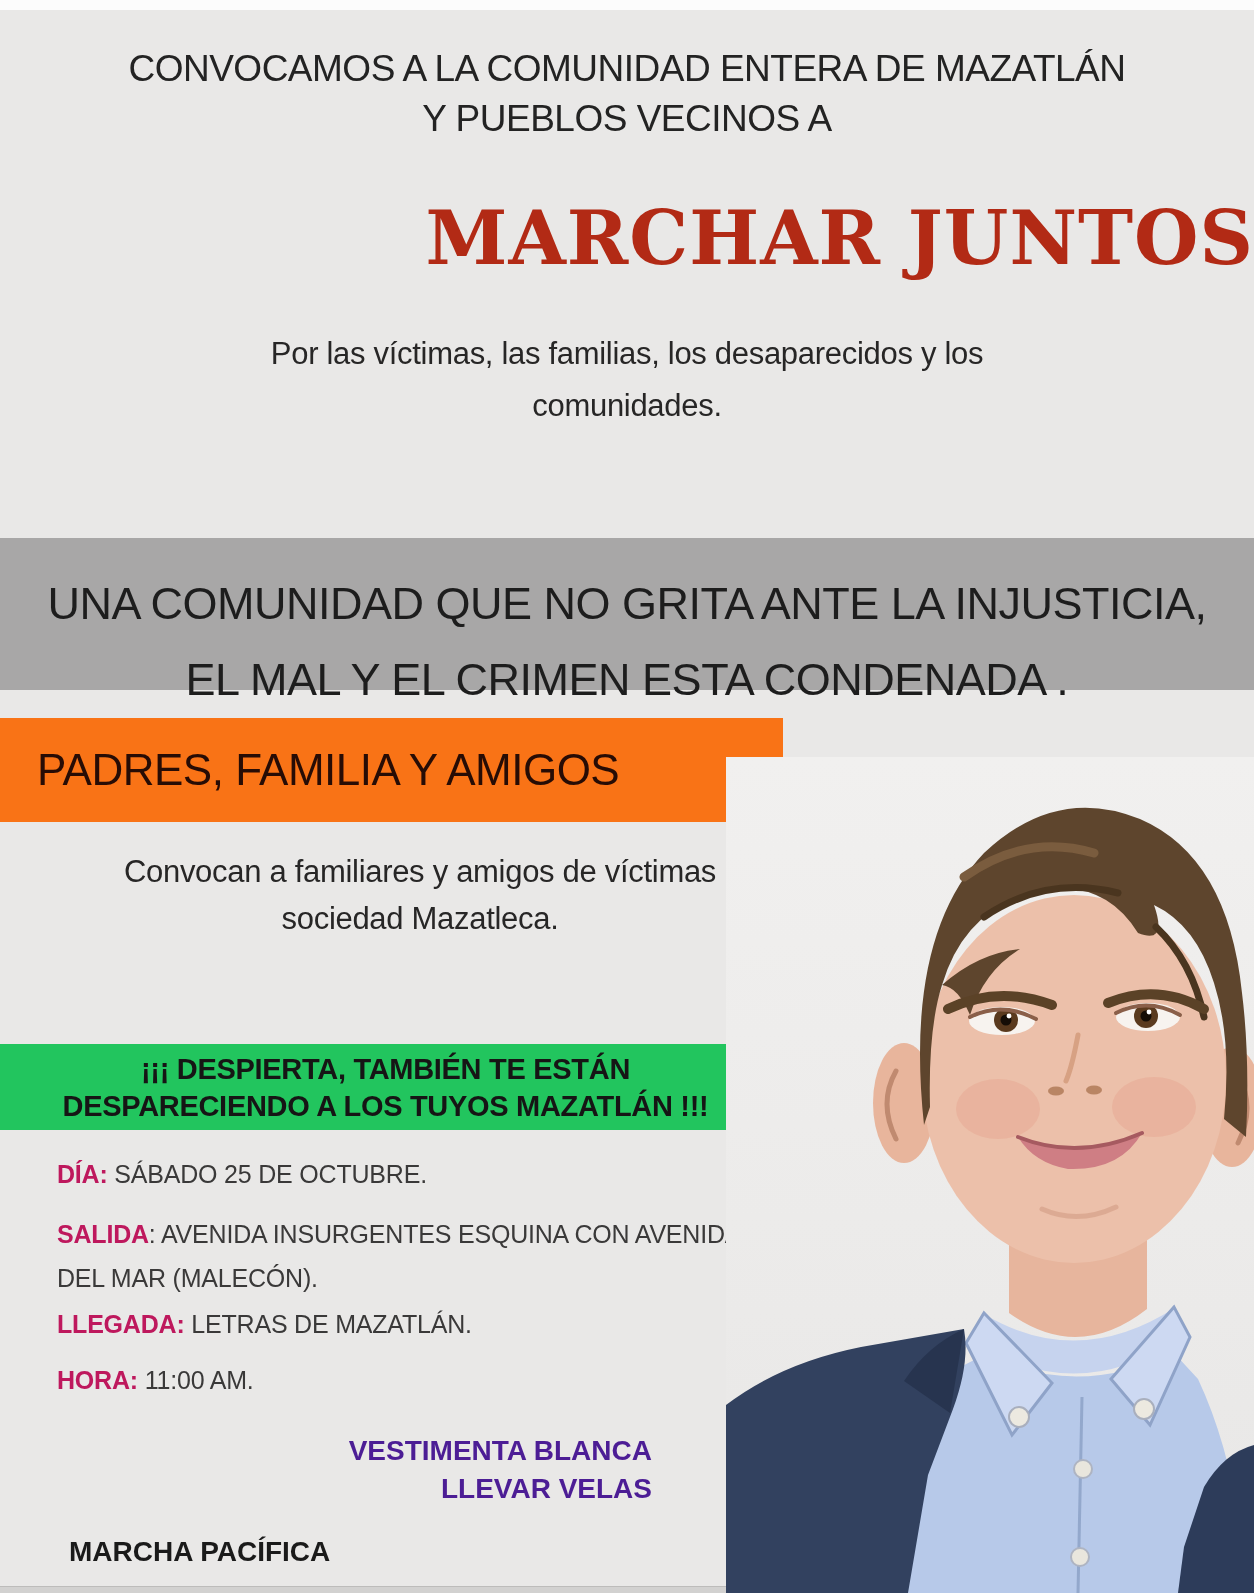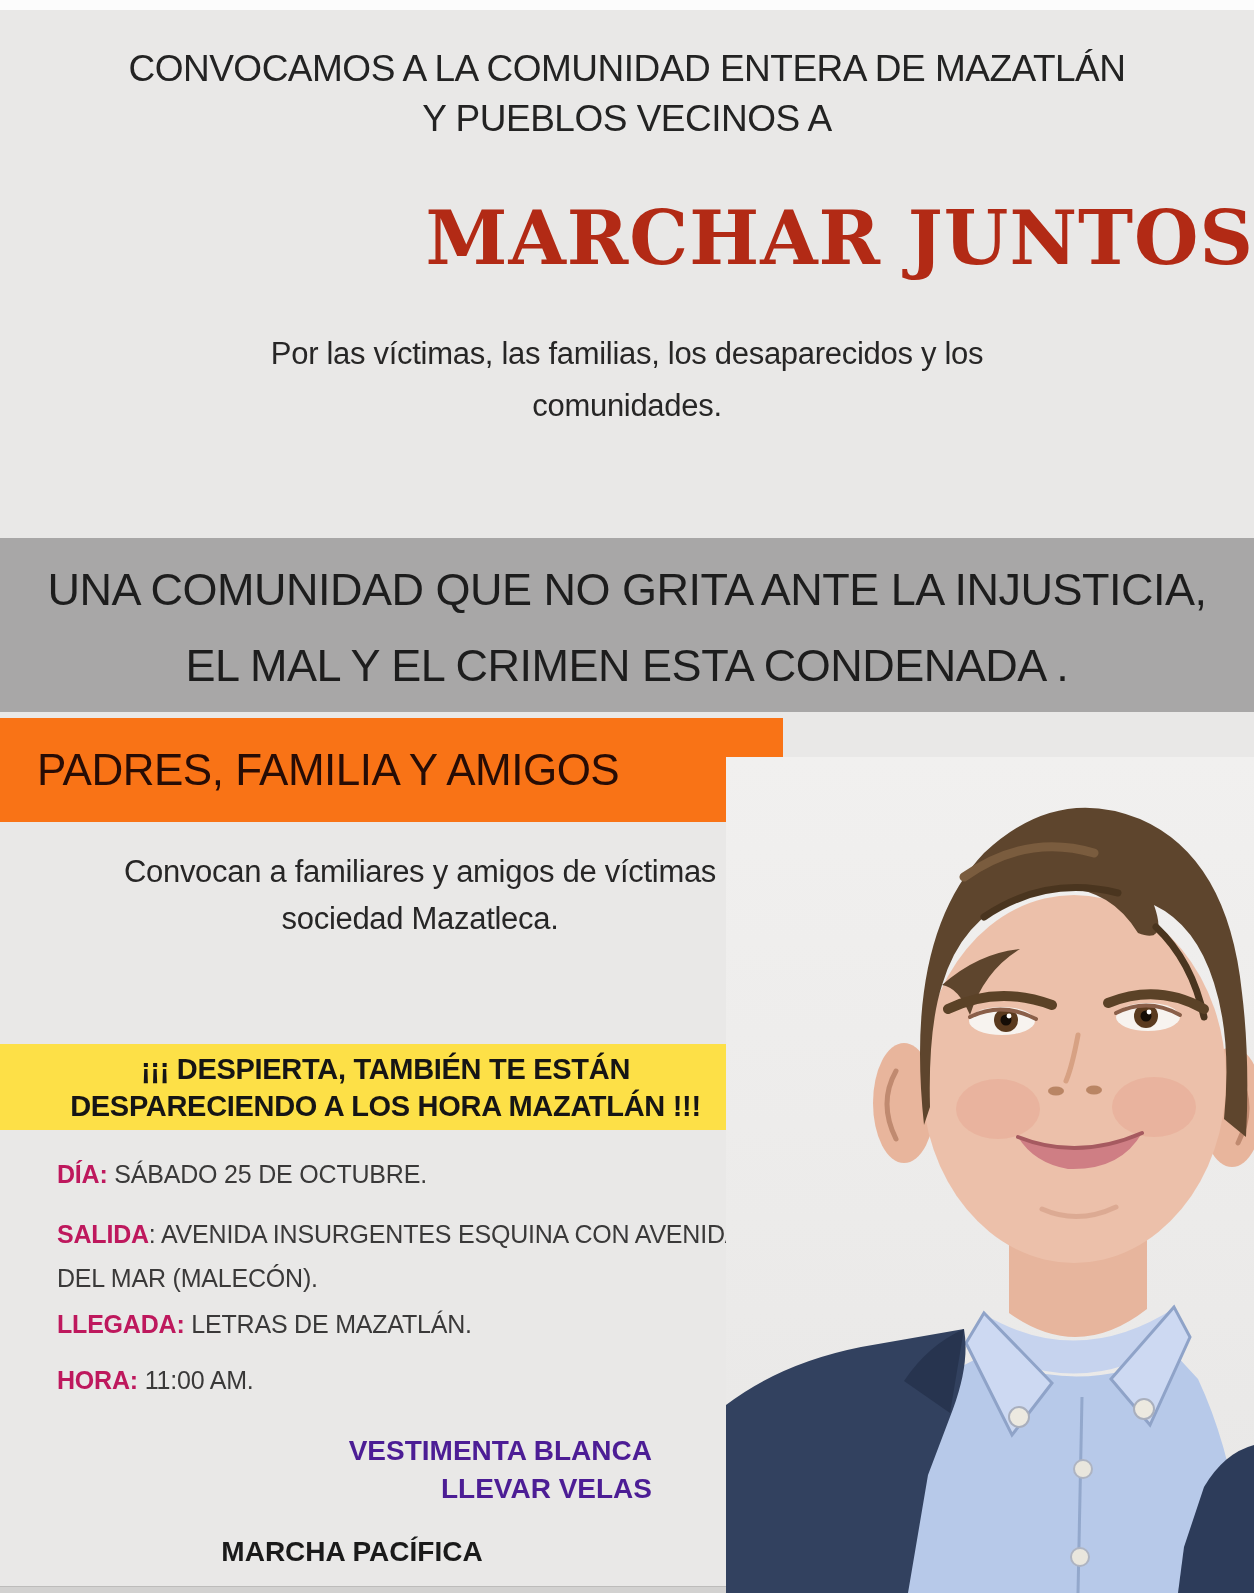--- a/index.html
+++ b/index.html
@@ -16,50 +16,50 @@
   .title{
     position:absolute;left:0;top:192px;width:100%;text-align:right;
     font-family:"DejaVu Serif",serif;font-weight:700;
     font-size:74px;line-height:92px;letter-spacing:1px;color:#b22a15;
   }
   .intro{
     position:absolute;left:0;top:328px;width:100%;text-align:center;
     font-size:31px;line-height:52px;color:#272626;letter-spacing:-0.3px;
   }
   .gray-banner{
-    position:absolute;left:0;top:538px;width:100%;height:174px;
+    position:absolute;left:0;top:538px;width:100%;height:152px;
     background:#a8a7a7;text-align:center;color:#1d1d1d;
     font-size:45px;line-height:76px;letter-spacing:-0.5px;
-    padding-top:14px;box-sizing:border-box;
+    padding-top:28px;box-sizing:border-box;
   }
   .red-banner{
     position:absolute;left:0;top:718px;width:783px;height:104px;
     background:#f97316;color:#270c05;
     font-size:44px;line-height:104px;letter-spacing:-0.5px;
     padding-left:37px;box-sizing:border-box;white-space:nowrap;
   }
   .convocan{
     position:absolute;left:20px;top:848px;width:800px;text-align:center;
     font-size:31px;line-height:47px;color:#272626;letter-spacing:-0.3px;
   }
   .pink-banner{
     position:absolute;left:0;top:1044px;width:771px;height:86px;
-    background:#fde047;text-align:center;color:#161515;
+    background:#22c55e;text-align:center;color:#161515;
     font-weight:700;font-size:29px;line-height:37px;
     padding-top:7px;box-sizing:border-box;letter-spacing:-0.3px;
   }
   .detail{position:absolute;left:57px;width:690px;font-size:25px;line-height:44px;color:#3a3939;letter-spacing:-0.2px;}
   .detail b{color:#be185d;font-weight:700;}
   .d1{top:1152px;} .d2{top:1212px;} .d3{top:1302px;} .d4{top:1358px;}
   .footer-block{
     position:absolute;left:52px;top:1432px;width:600px;text-align:right;
     font-weight:700;font-size:28px;line-height:38px;color:#4c1d95;
   }
   .marcha{
-    position:absolute;left:52px;top:1536px;width:600px;text-align:center;
+    position:absolute;left:69px;top:1536px;width:600px;text-align:left;
     font-weight:700;font-size:28px;color:#1a1a1a;
   }
   .bottom-strip{
     position:absolute;left:0;top:1586px;width:733px;height:7px;
     background:#d2d1d0;border-top:1px solid #bdbcbb;
   }
   .photo{
     position:absolute;left:726px;top:757px;width:528px;height:836px;
     background:linear-gradient(180deg,#f1f0ef 0%,#ecebea 55%,#e8e7e6 100%);
     overflow:hidden;
@@ -92,21 +92,21 @@
 
   <div class="red-banner">PADRES, FAMILIA Y AMIGOS</div>
 
   <div class="convocan">
     <div>Convocan a familiares y amigos de víctimas</div>
     <div>sociedad Mazatleca.</div>
   </div>
 
   <div class="pink-banner">
     <div>¡¡¡ DESPIERTA, TAMBIÉN TE ESTÁN</div>
-    <div>DESPARECIENDO A LOS HORA MAZATLÁN !!!</div>
+    <div>DESPARECIENDO A LOS TUYOS MAZATLÁN !!!</div>
   </div>
 
   <div class="detail d1"><b>DÍA:</b><span> SÁBADO 25 DE OCTUBRE.</span></div>
 
   <div class="detail d2"><b>SALIDA</b><span>: AVENIDA INSURGENTES ESQUINA CON AVENIDA DEL MAR (MALECÓN).</span></div>
 
   <div class="detail d3"><b>LLEGADA:</b><span> LETRAS DE MAZATLÁN.</span></div>
 
   <div class="detail d4"><b>HORA:</b><span> 11:00 AM.</span></div>
 

